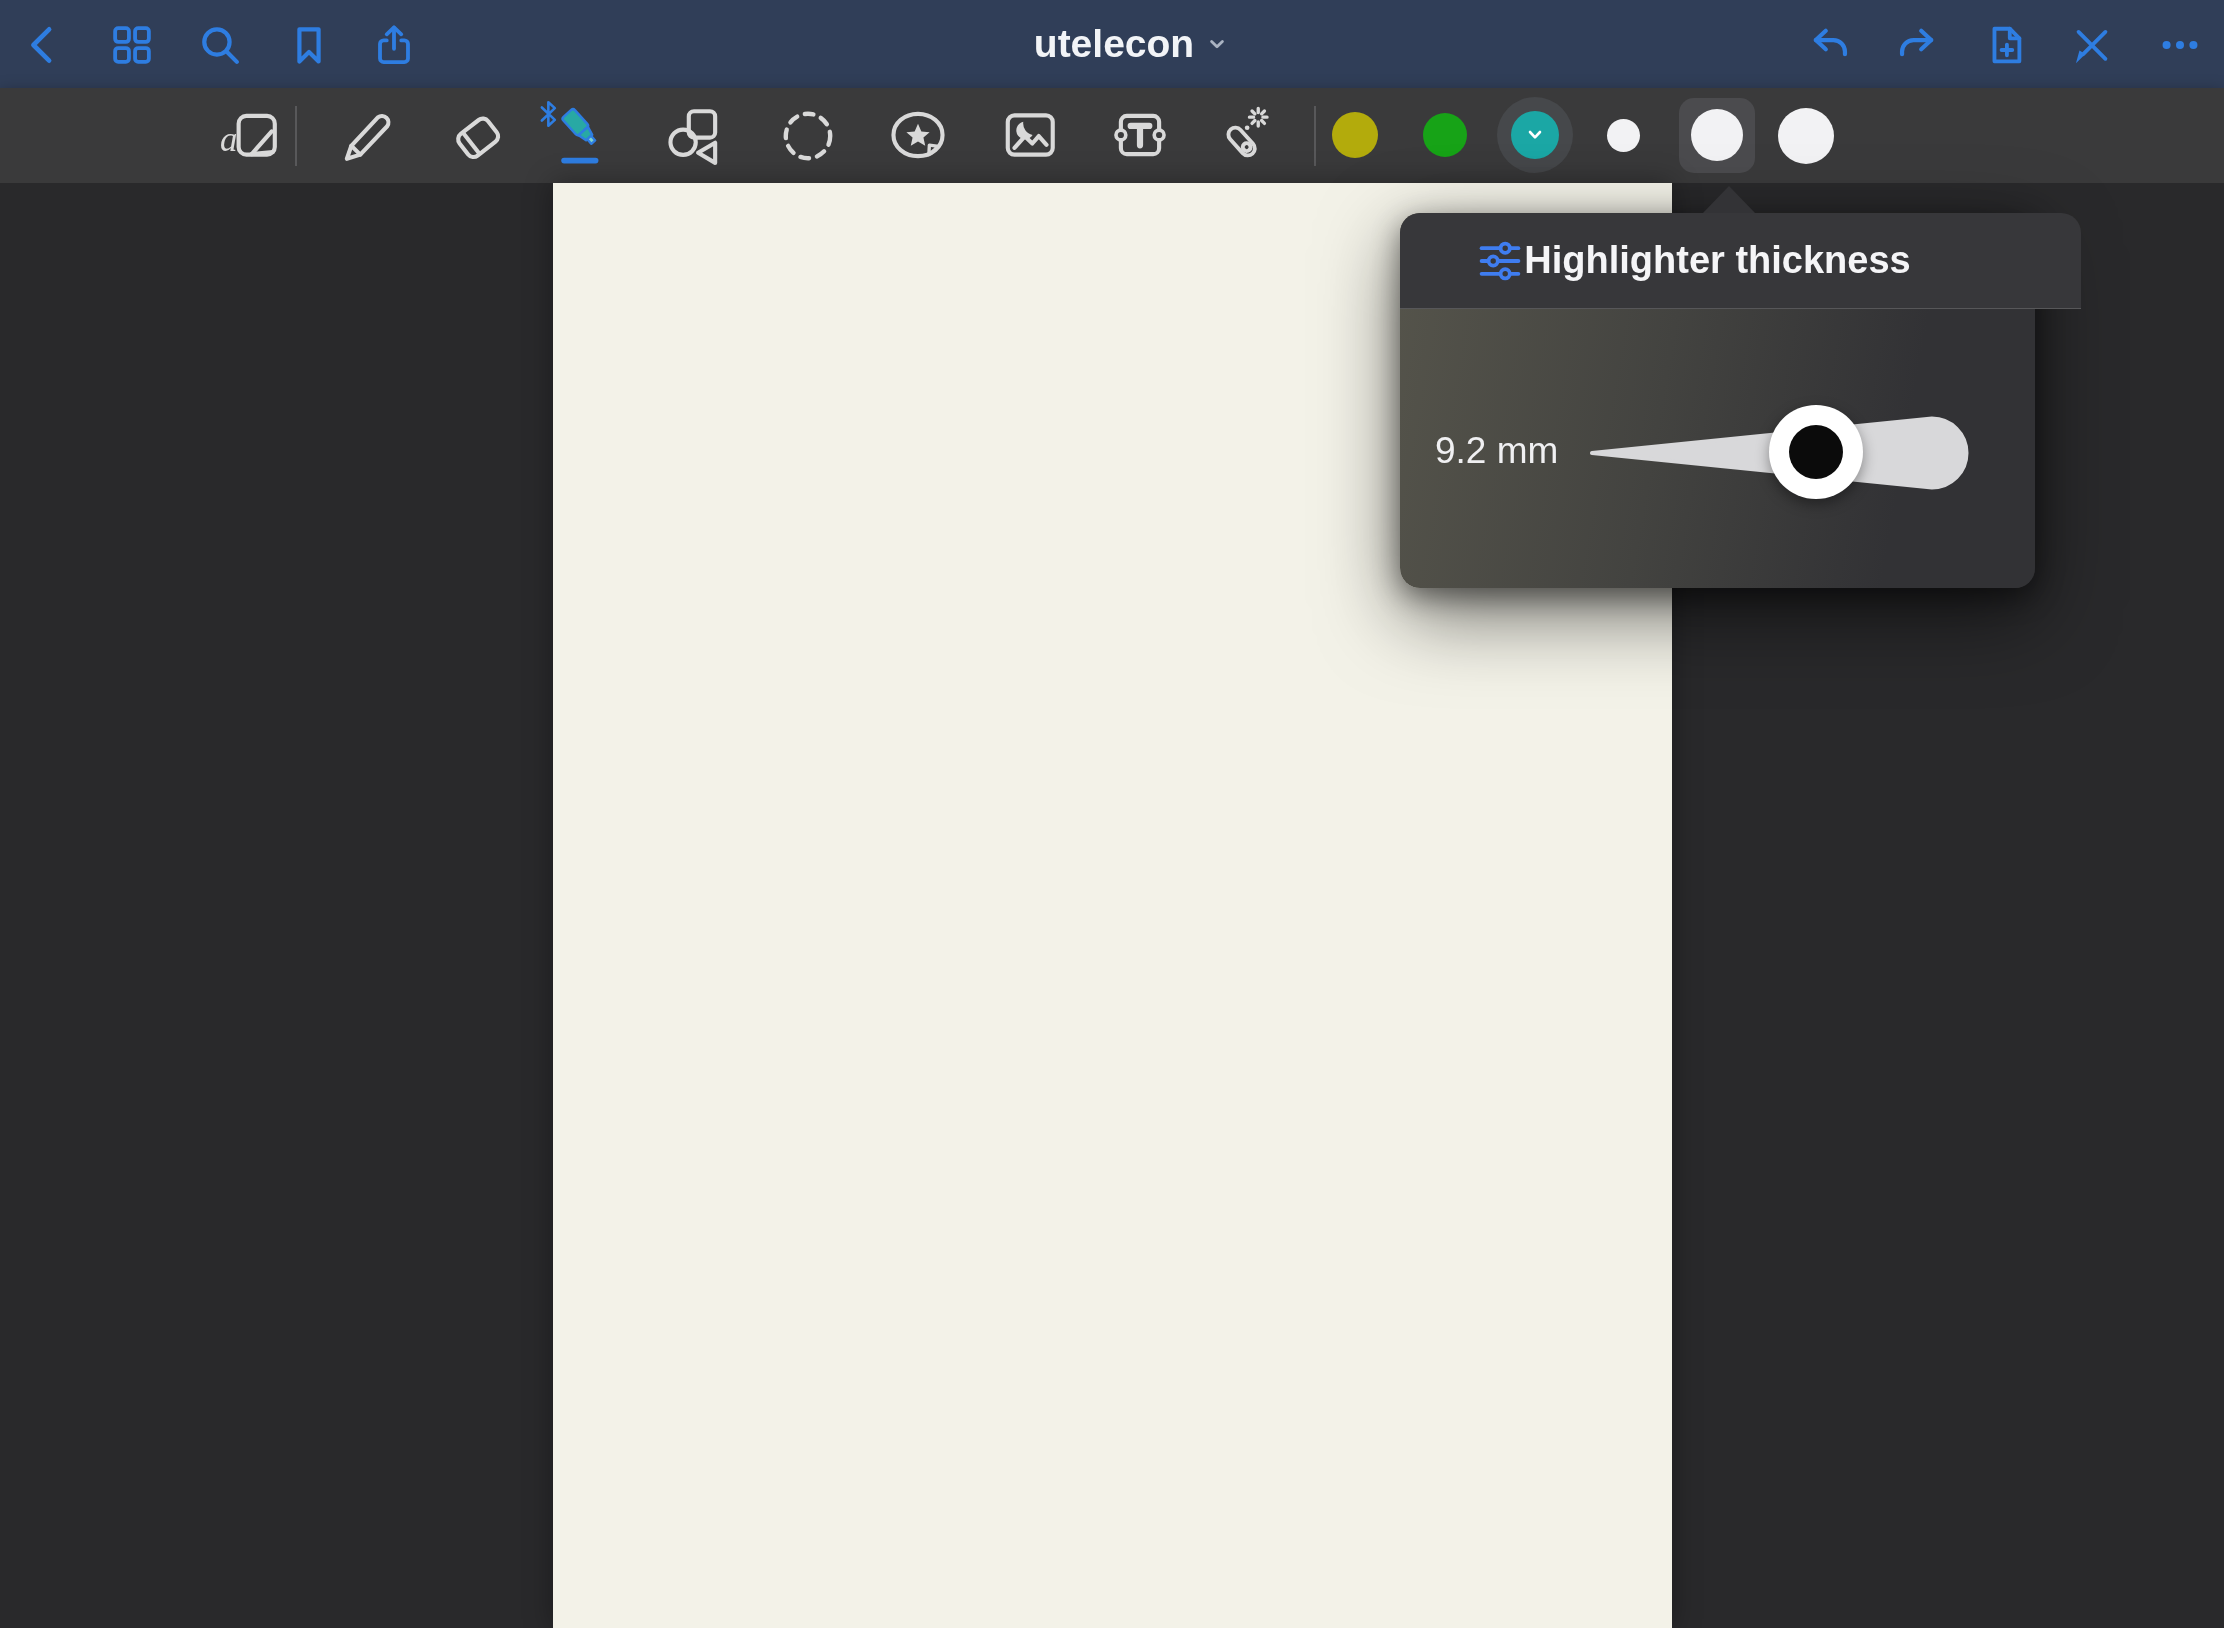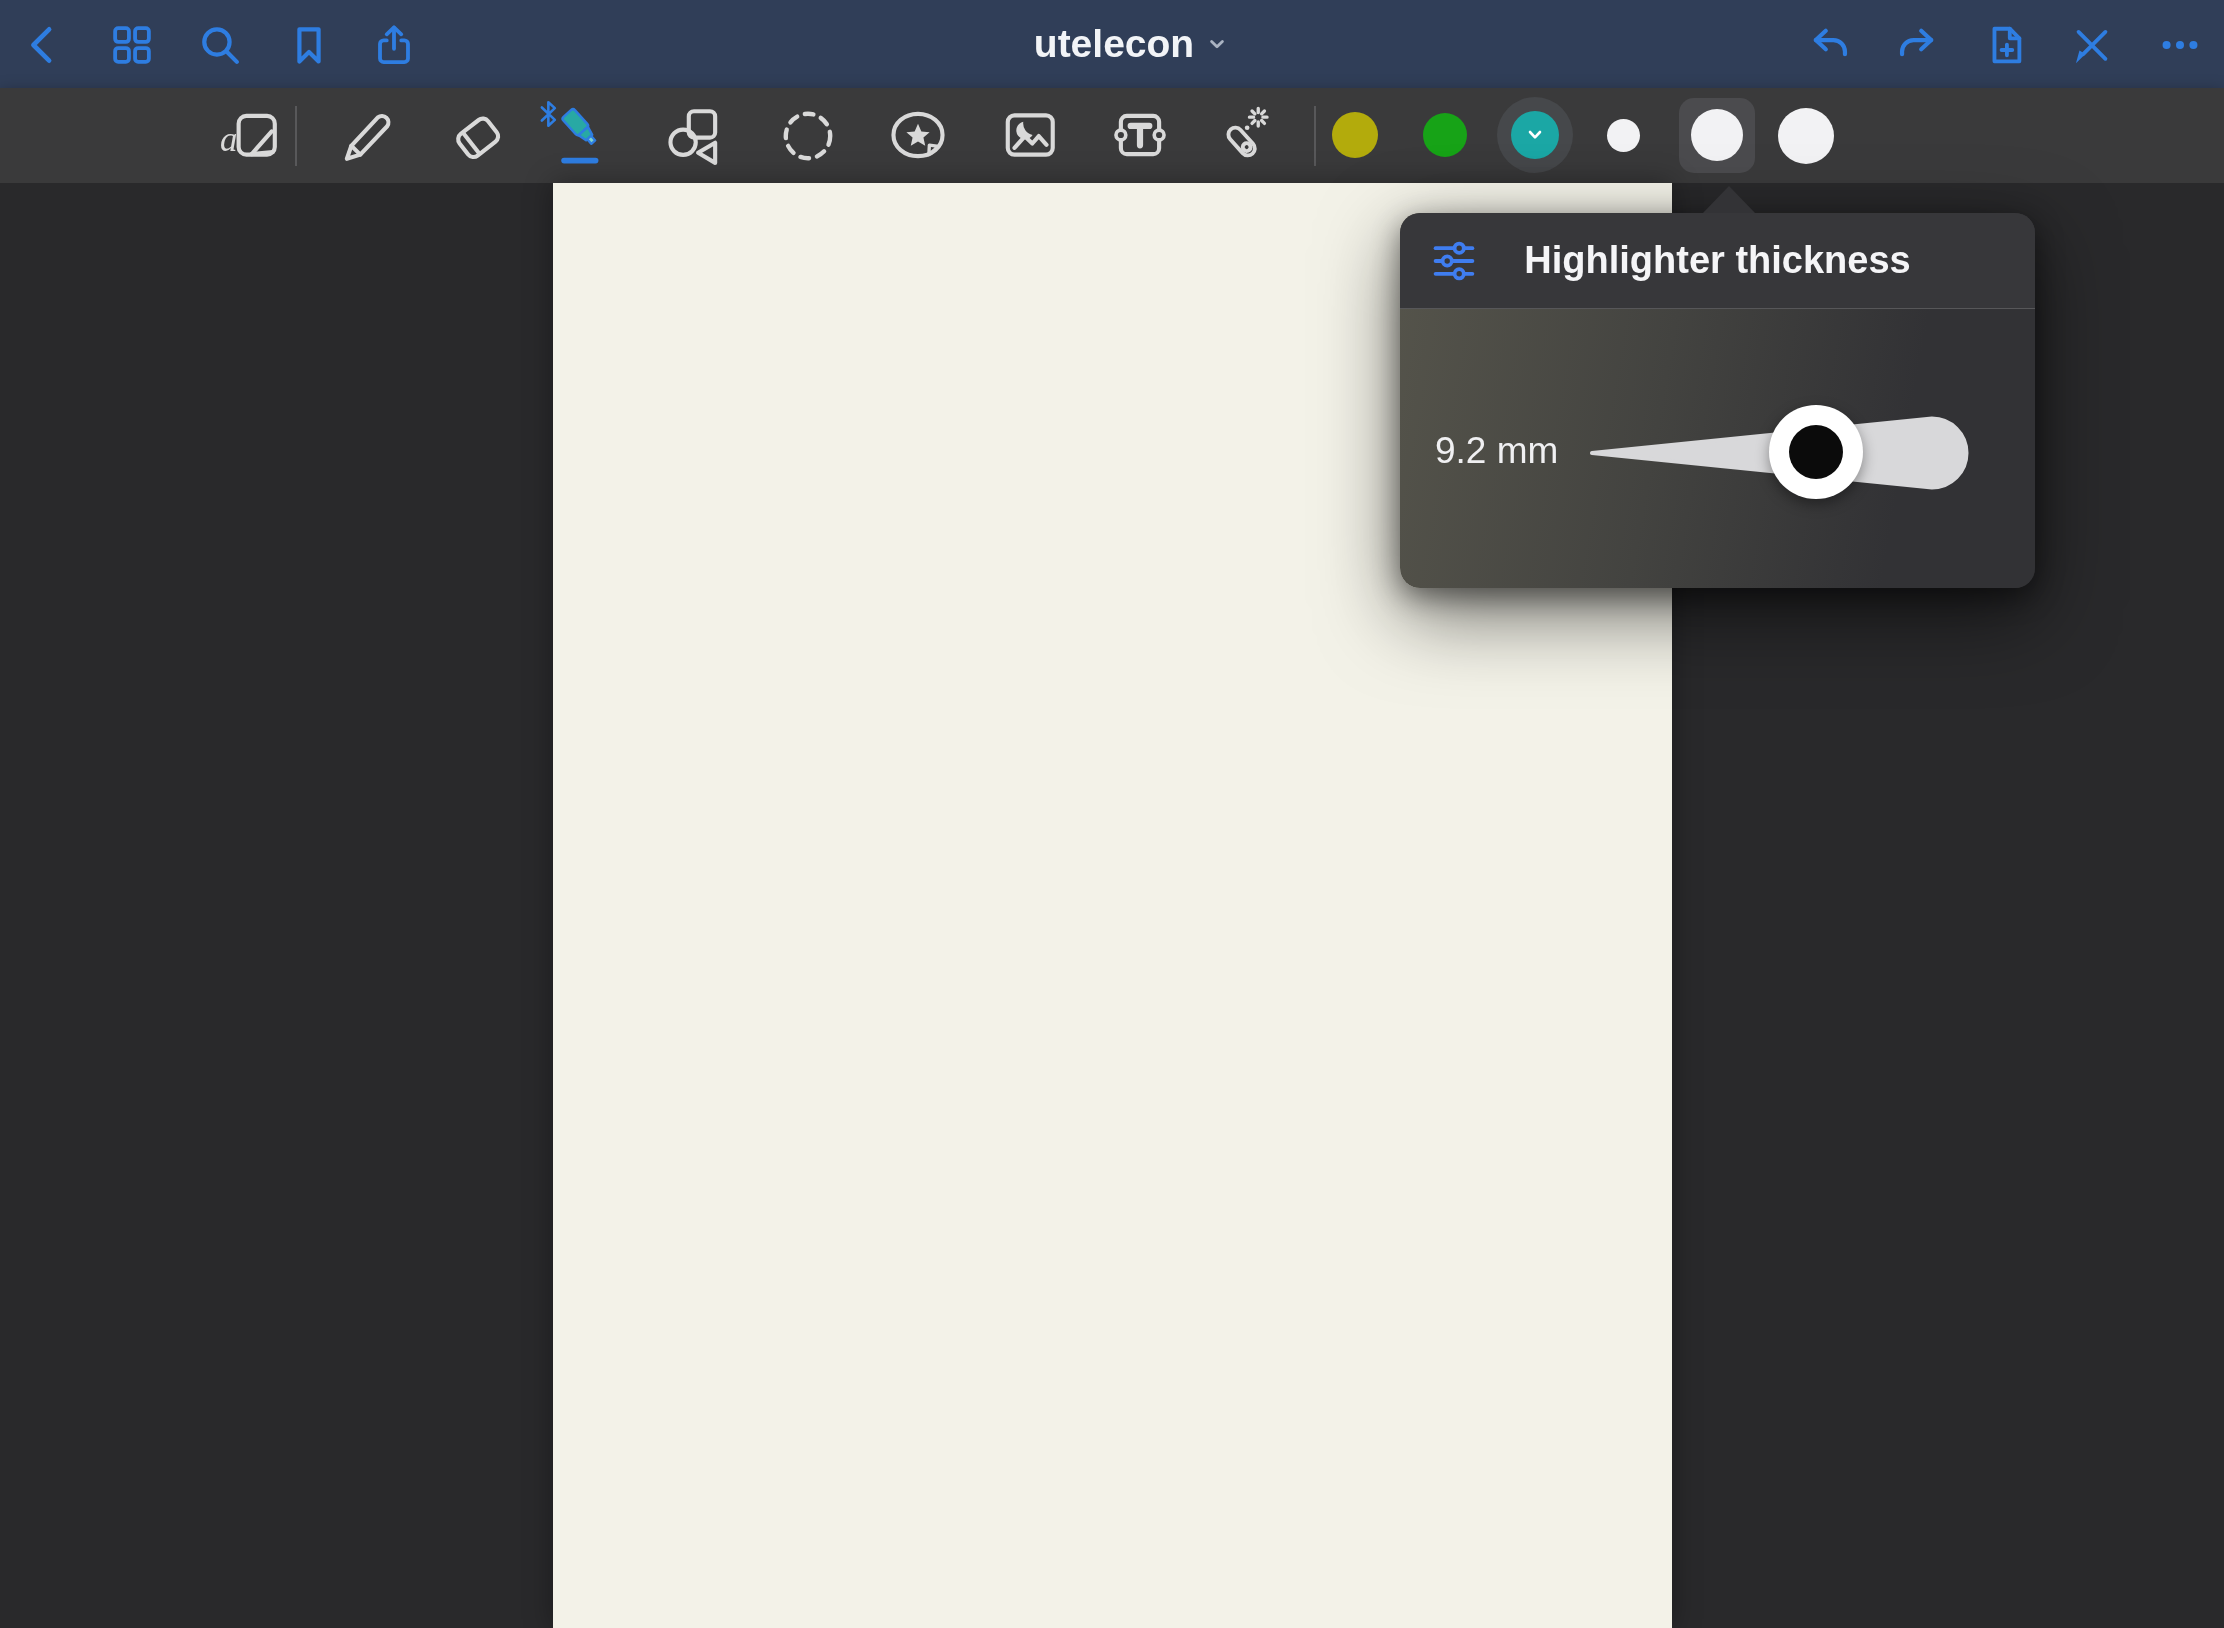--- a/index.html
+++ b/index.html
@@ -31,21 +31,21 @@
   .paper{position:absolute;left:553px;top:0;width:1119px;height:1445px;background:var(--paper,#f3f2e8);box-shadow:0 0 26px rgba(0,0,0,.35);}
   
   .popup{
     position:absolute;left:1400px;top:213px;width:635px;height:375px;border-radius:20px;
     background:linear-gradient(100deg,var(--popup-body-left,#55544b) 0%,#434340 42%,var(--popup-body-right,#323235) 78%);
     box-shadow:0 26px 80px rgba(0,0,0,.55),0 8px 28px rgba(0,0,0,.45);
   }
   .popup-notch{position:absolute;left:302px;top:-27px;width:0;height:0;
     border-left:27px solid transparent;border-right:27px solid transparent;border-bottom:28px solid #333336;}
   .popup-header{position:absolute;left:0;top:0;width:635px;height:95px;background:var(--popup-header,#37373a);
-    border-radius:20px 20px 0 0;border-bottom:1.5px solid rgba(255,255,255,.16);display:flex;align-items:center;}
+    border-radius:20px 20px 0 0;border-bottom:1.5px solid rgba(255,255,255,.16);display:flex;align-items:center;padding-left:46px;}
   .popup-header-icon{margin-left:30px;width:48px;height:48px;color:#3f7df0;}
   .popup-header-icon svg{width:48px;height:48px;}
   .popup-title{position:absolute;left:0;width:635px;text-align:center;font-size:38px;font-weight:700;color:#f5f5f7;}
   .thickness-value{position:absolute;left:35px;top:217px;font-size:37px;color:#f0f0f2;}
   .track{position:absolute;left:186px;top:193px;width:392px;height:92px;cursor:pointer;}
   .knob{position:absolute;left:369px;top:192px;width:94px;height:94px;border-radius:50%;background:#fff;
     box-shadow:0 5px 14px rgba(0,0,0,.38);cursor:grab;}
   .knob-inner{position:absolute;left:20px;top:20px;width:54px;height:54px;border-radius:50%;background:var(--knob-inner,#0b0b0b);}
 </style>
 </head>

